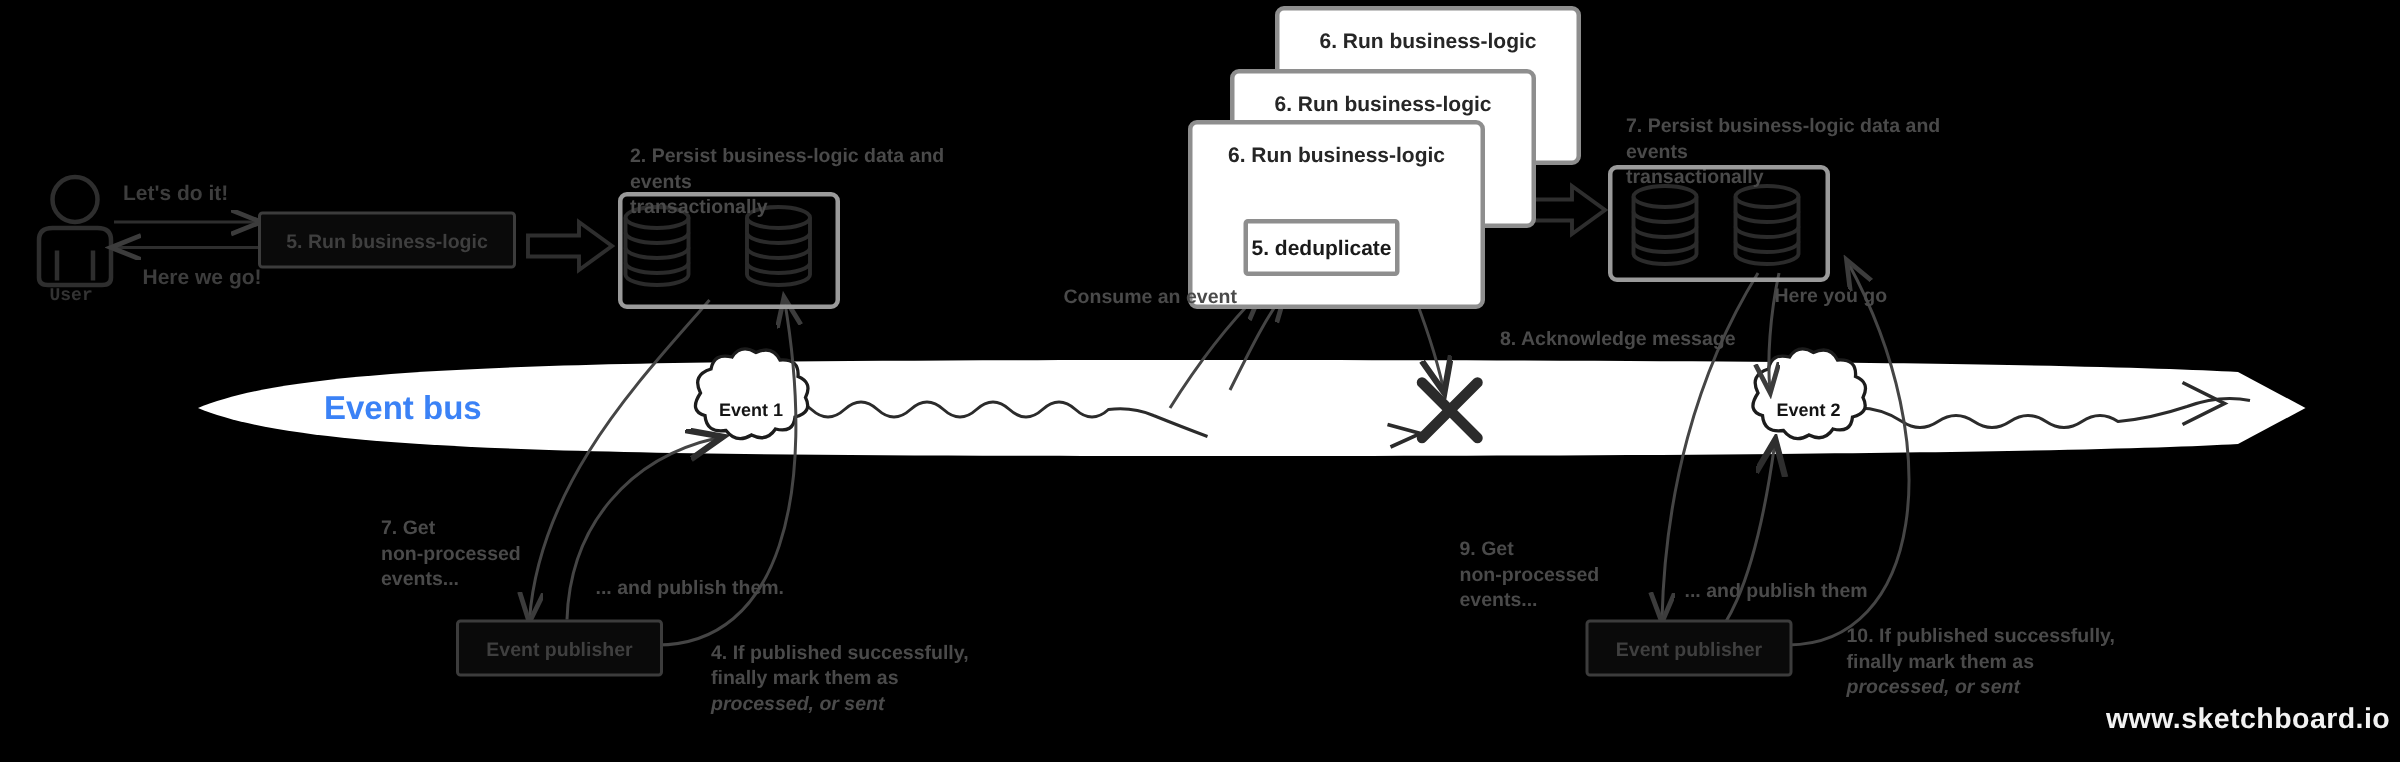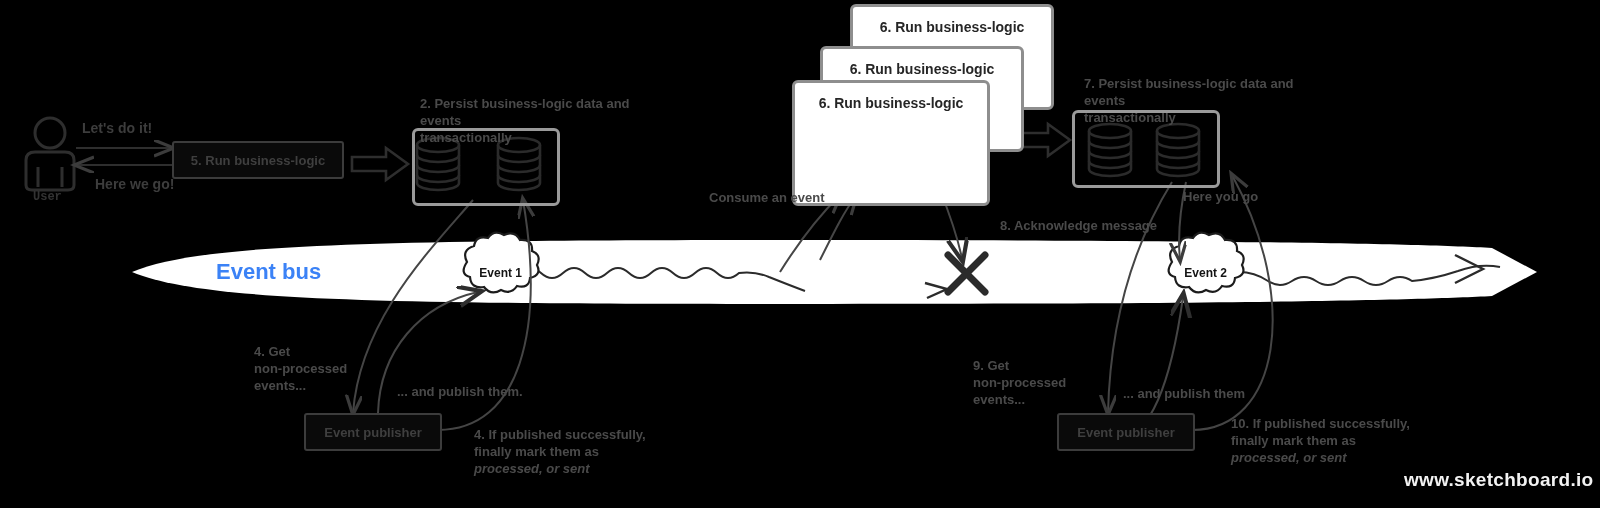--- a/index.html
+++ b/index.html
@@ -177,38 +177,41 @@
 
   <div class="boxlabel card" style="left:850px;top:4px;width:198px;height:88px;">
     <span>6. Run business-logic</span>
   </div>
   <div class="boxlabel card" style="left:820px;top:46px;width:198px;height:88px;">
     <span>6. Run business-logic</span>
   </div>
   <div class="boxlabel card" style="left:792px;top:80px;width:192px;height:108px;">
     <span>6. Run business-logic</span>
   </div>
+  <div class="boxlabel dedup" style="left:829px;top:146px;width:98px;height:32px;">
+    <span>5. deduplicate</span>
+  </div>
 
   <div class="lbl" style="left:1084px;top:75px;width:250px;">7. Persist business-logic data and events
 transactionally</div>
 
   <div class="dbbox" style="position:absolute;left:1072px;top:110px;width:142px;height:72px;"></div>
 
   <div class="lbl" style="left:709px;top:189px;">Consume an event</div>
 
   <div class="lbl" style="left:968px;top:217px;margin-left:32px;">8. Acknowledge message</div>
 
   <div class="lbl" style="left:1183px;top:188px;">Here you go</div>
 
   <div class="busLabel" style="left:216px;top:259px;">Event bus</div>
 
   <div class="cloudTxt" style="left:462px;top:266px;width:60px;">Event 1</div>
   <div class="cloudTxt" style="left:1167px;top:266px;width:60px;">Event 2</div>
 
-  <div class="lbl" style="left:254px;top:343px;width:110px;">4. Get
+  <div class="lbl" style="left:254px;top:343px;width:110px;">7. Get
 non-processed
 events...</div>
   <div class="lbl" style="left:397px;top:383px;">... and publish them.</div>
 
   <div class="lbl" style="left:474px;top:426px;">4. If published successfully,</div>
   <div class="lbl" style="left:474px;top:443px;">finally mark them as</div>
   <div class="lbl it" style="left:474px;top:460px;">processed, or sent</div>
 
   <div class="boxlabel darkbox" style="left:304px;top:413px;width:134px;height:34px;">
     <span>Event publisher</span>

